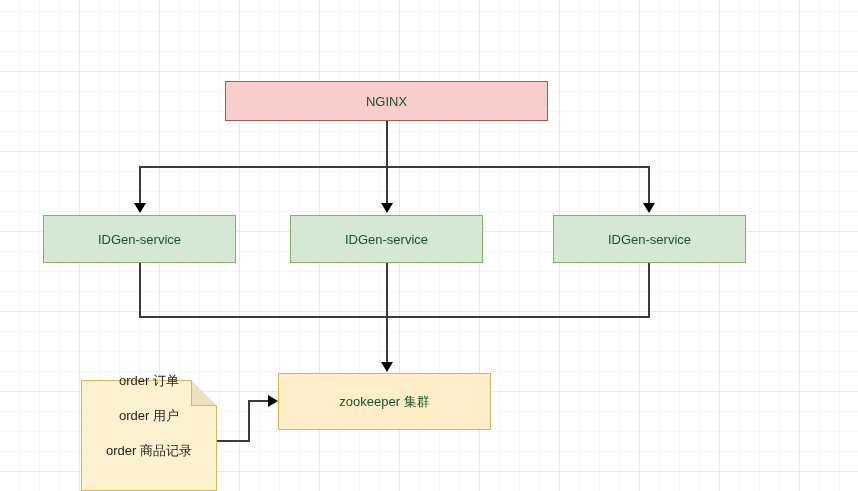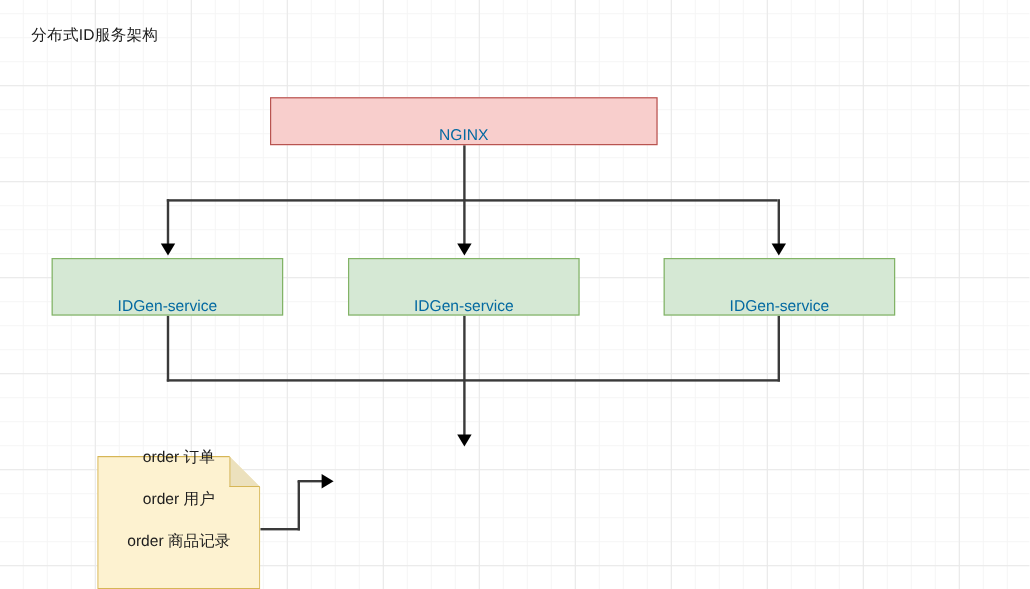--- a/index.html
+++ b/index.html
@@ -36,24 +36,24 @@
     font-size: 13px;
     color: #1a1a1a;
     letter-spacing: 0.2px;
     white-space: nowrap;
   }
 
   .node {
     position: absolute;
     box-sizing: border-box;
     display: flex;
-    align-items: flex-end;
+    align-items: center;
     justify-content: center;
     font-size: 13px;
-    color: #0369a1;
+    color: #14532d;
     border-width: 1.5px;
     border-style: solid;
     z-index: 3;
   }
 
   .node-nginx {
     left: 225px;
     top: 81px;
     width: 323px;
     height: 40px;
@@ -150,21 +150,20 @@
     border-top: 6px solid transparent;
     border-bottom: 6px solid transparent;
     border-left: 10px solid #000000;
   }
 </style>
 </head>
 <body>
 
 <div id="canvas">
 
-  <div class="diagram-title">分布式ID服务架构</div>
 
   <div class="line line-v" style="left:386px; top:121px; height:46px;"></div>
 
   <div class="line line-h" style="left:139px; top:166px; width:509px;"></div>
 
   <div class="line line-v" style="left:139px; top:166px; height:40px;"></div>
   <div class="arrowhead arrow-down" style="left:134px; top:203px;"></div>
 
   <div class="line line-v" style="left:386px; top:166px; height:40px;"></div>
   <div class="arrowhead arrow-down" style="left:381px; top:203px;"></div>
@@ -195,20 +194,23 @@
   </div>
 
   <div class="node node-green node-idgen-2">
     <span>IDGen-service</span>
   </div>
 
   <div class="node node-green node-idgen-3">
     <span>IDGen-service</span>
   </div>
 
+  <div class="node node-zookeeper">
+    <span>zookeeper 集群</span>
+  </div>
 
   <div class="note">
     <div class="note-body"></div>
     <div class="note-fold"></div>
     <div class="note-text">
       <span>order 订单</span>
       <span>order 用户</span>
       <span>order 商品记录</span>
       <span class="ellipsis">……</span>
     </div>

